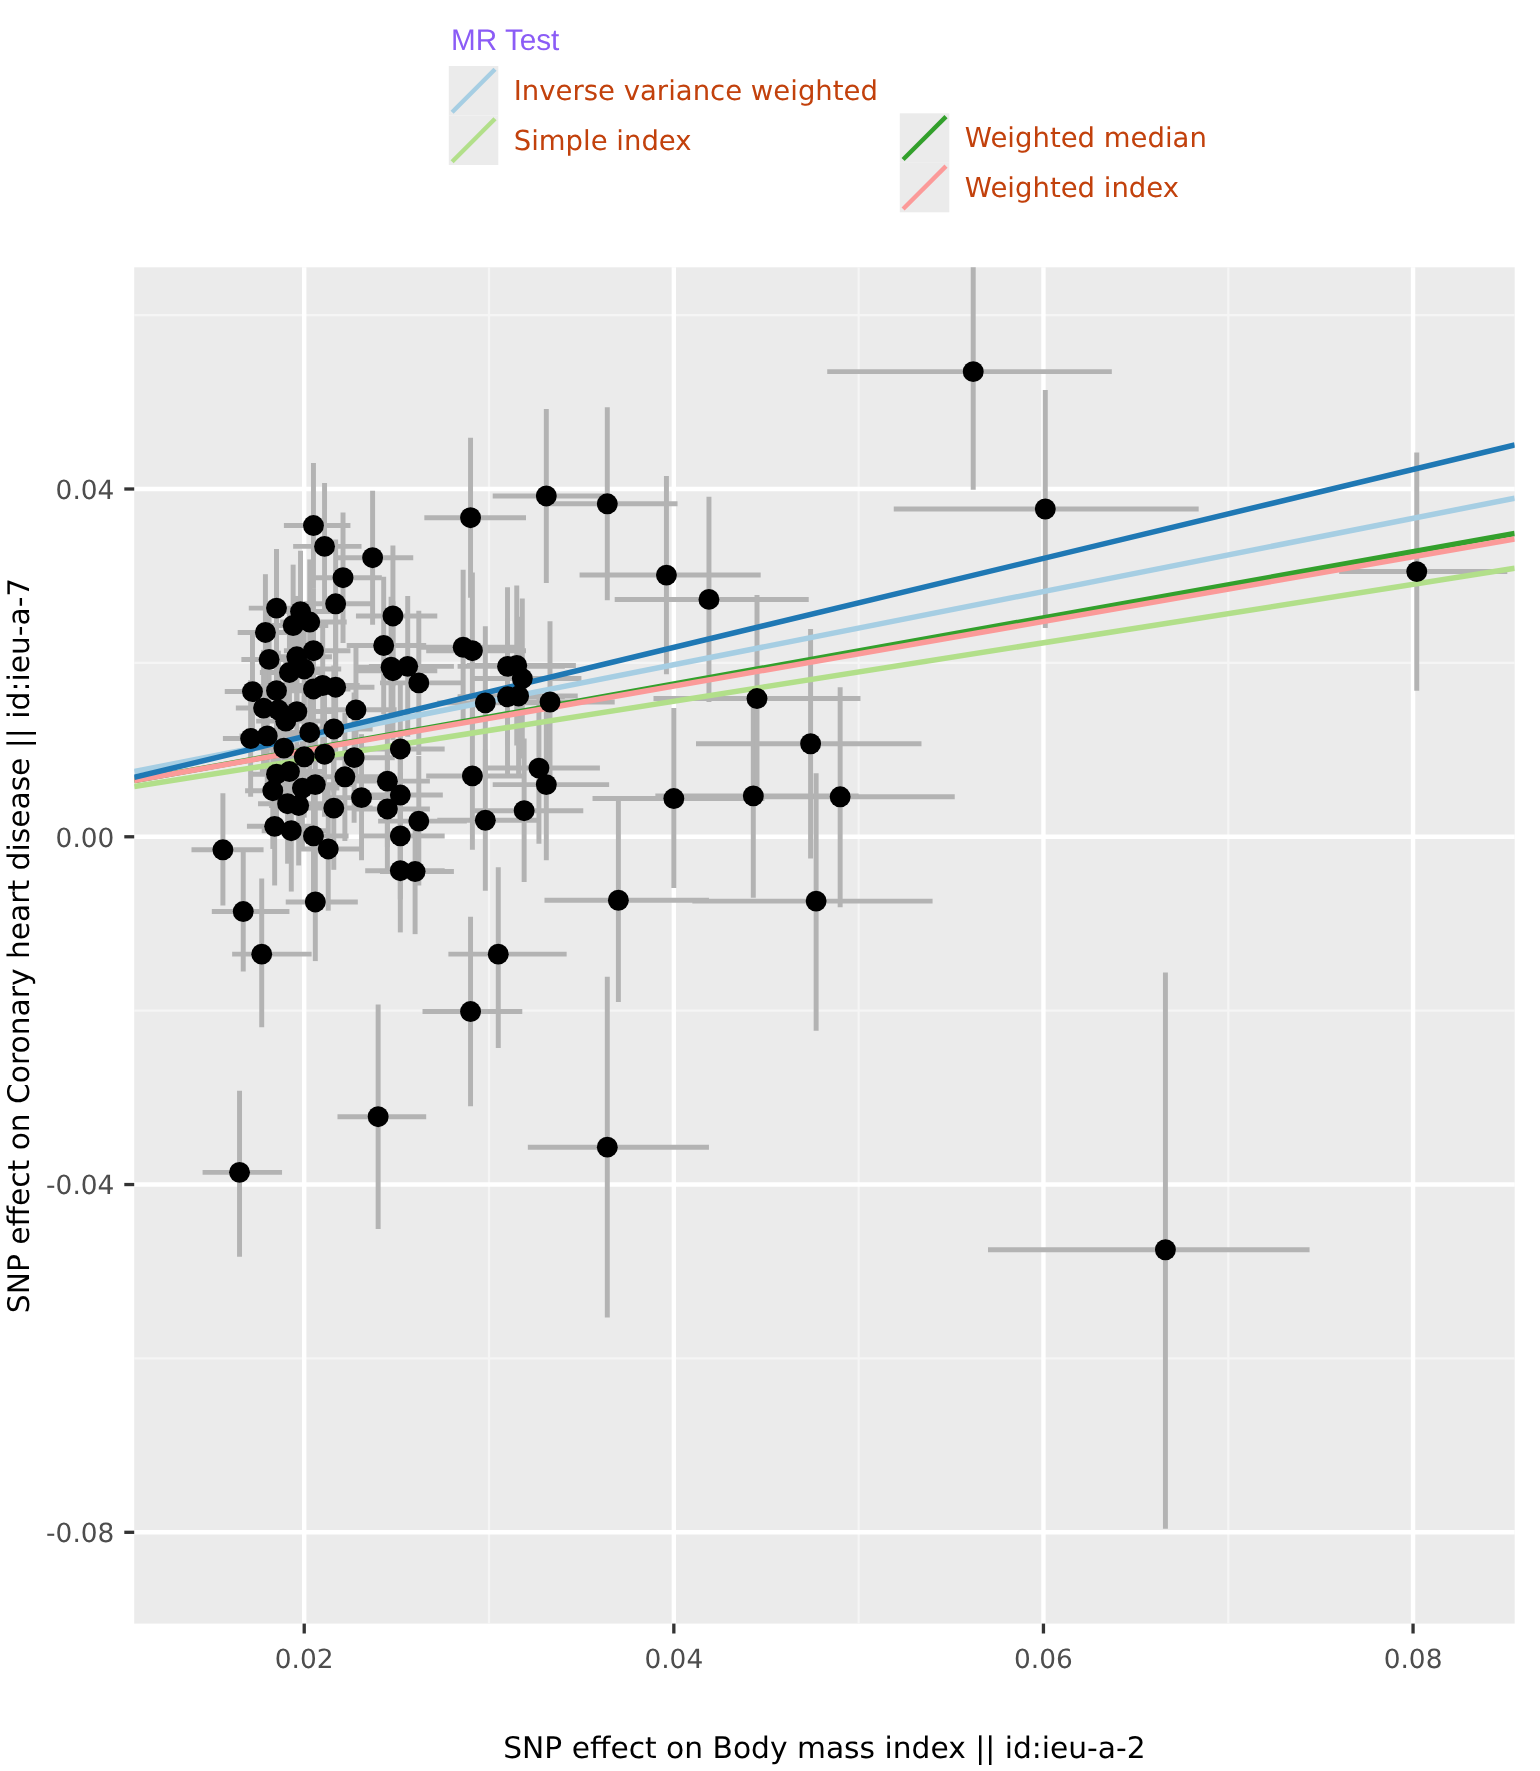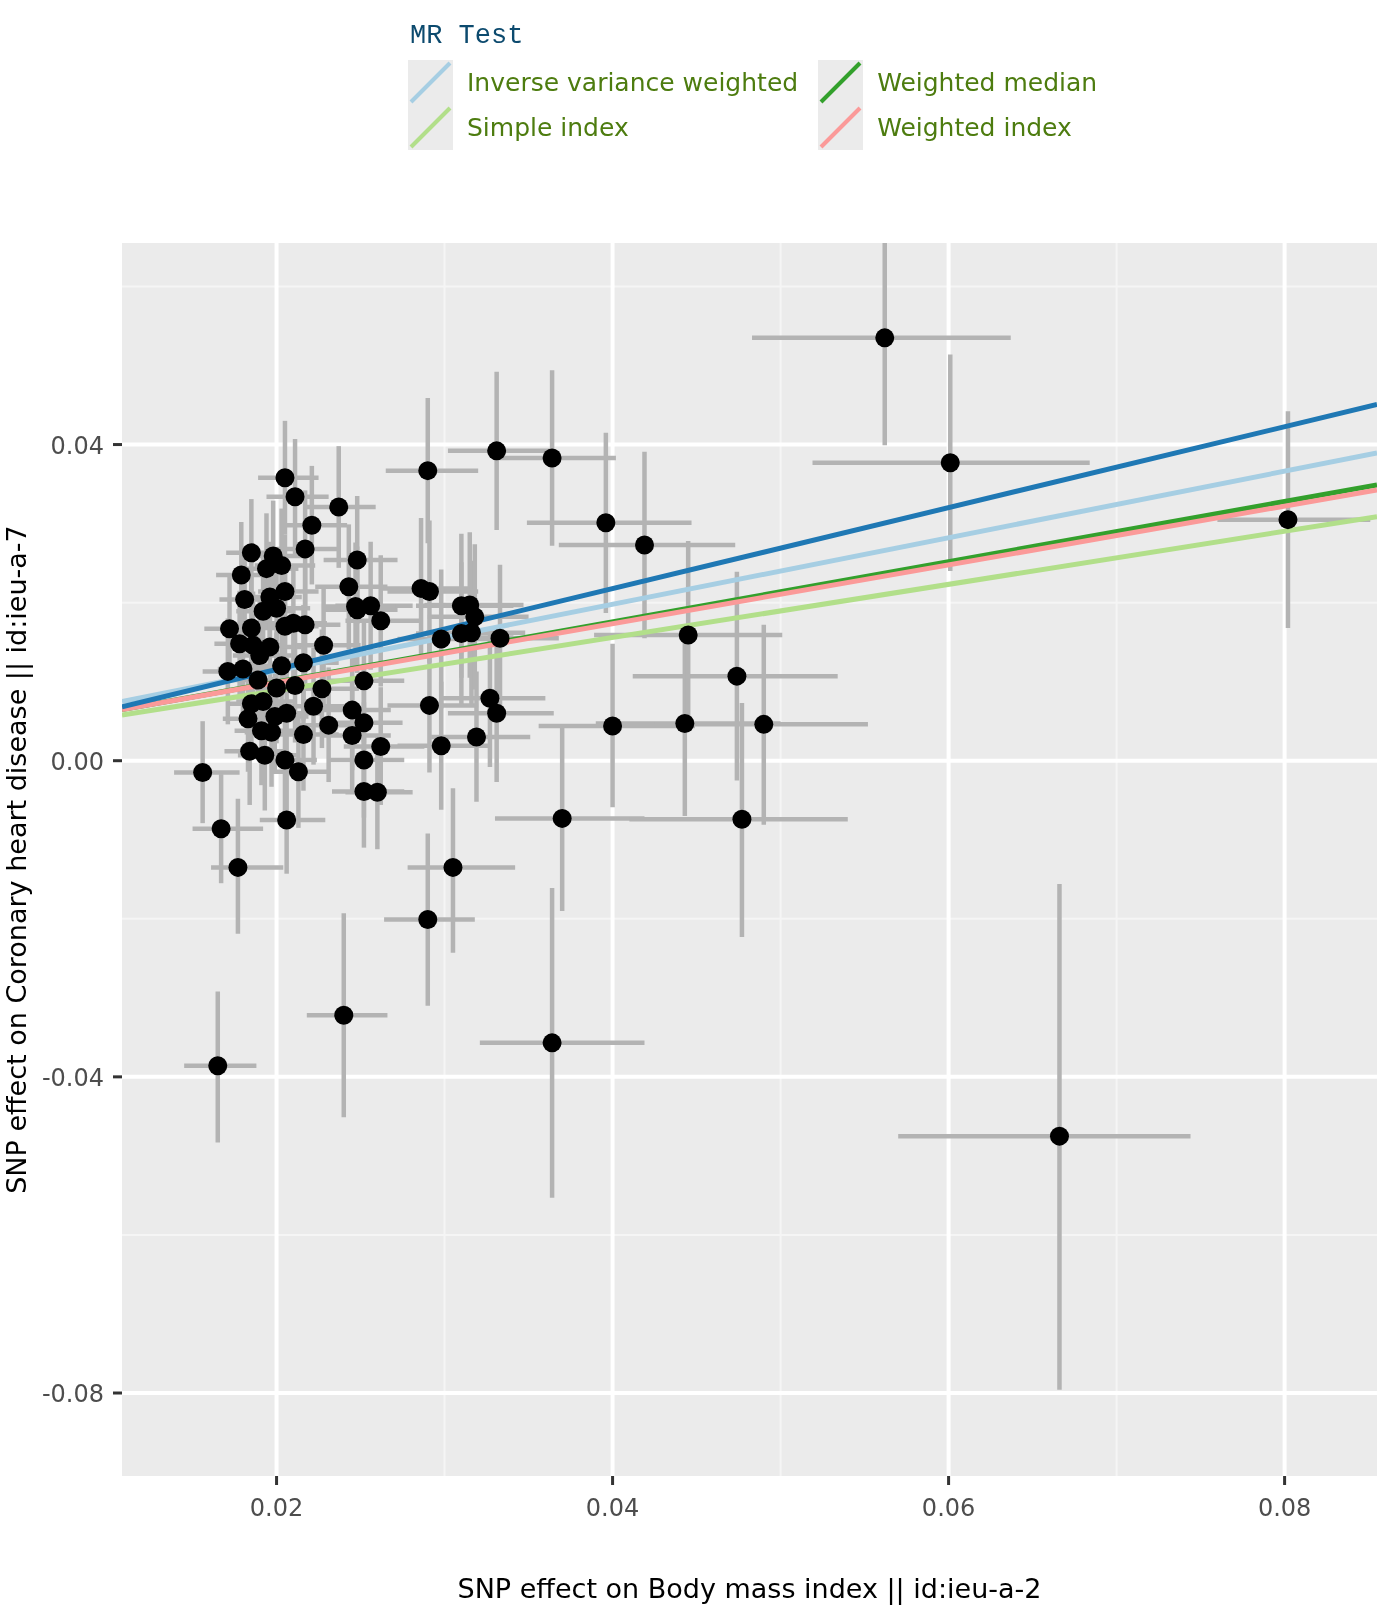--- a/index.html
+++ b/index.html
@@ -19,56 +19,57 @@
     inset: 0;
   }
   .legend {
     position: absolute;
     left: 408px;
     top: 22px;
     width: 700px;
   }
   .legend-title {
     font-size: 27px;
-    color: #0c4a6e;
-    font-family: Liberation Mono, monospace;
+    color: #8b5cf6;
+    font-family: Liberation Sans, sans-serif;
     margin: 0 0 8px 2px;
     line-height: 1.1;
   }
   .legend-cols {
     display: flex;
     flex-direction: row;
     align-items: flex-start;
   }
   .legend-col {
     display: flex;
     flex-direction: column;
   }
   .legend-col.col2 {
     margin-left: 20px;
+    margin-top: 43px;
   }
   .legend-item {
     display: flex;
     flex-direction: row;
     align-items: center;
     height: 45px;
   }
   .legend-key {
     width: 45px;
     height: 45px;
     background: #ebebeb;
     position: relative;
     flex: none;
   }
   .legend-key svg {
     display: block;
   }
   .legend-label {
     font-size: 25px;
-    color: #4d7c0f;
+    color: #c2410c;
     margin-left: 14px;
     white-space: nowrap;
     line-height: 1;
   }
   .panel-wrap {
     position: absolute;
     left: 0;
     top: 0;
   }
   svg.plot {

